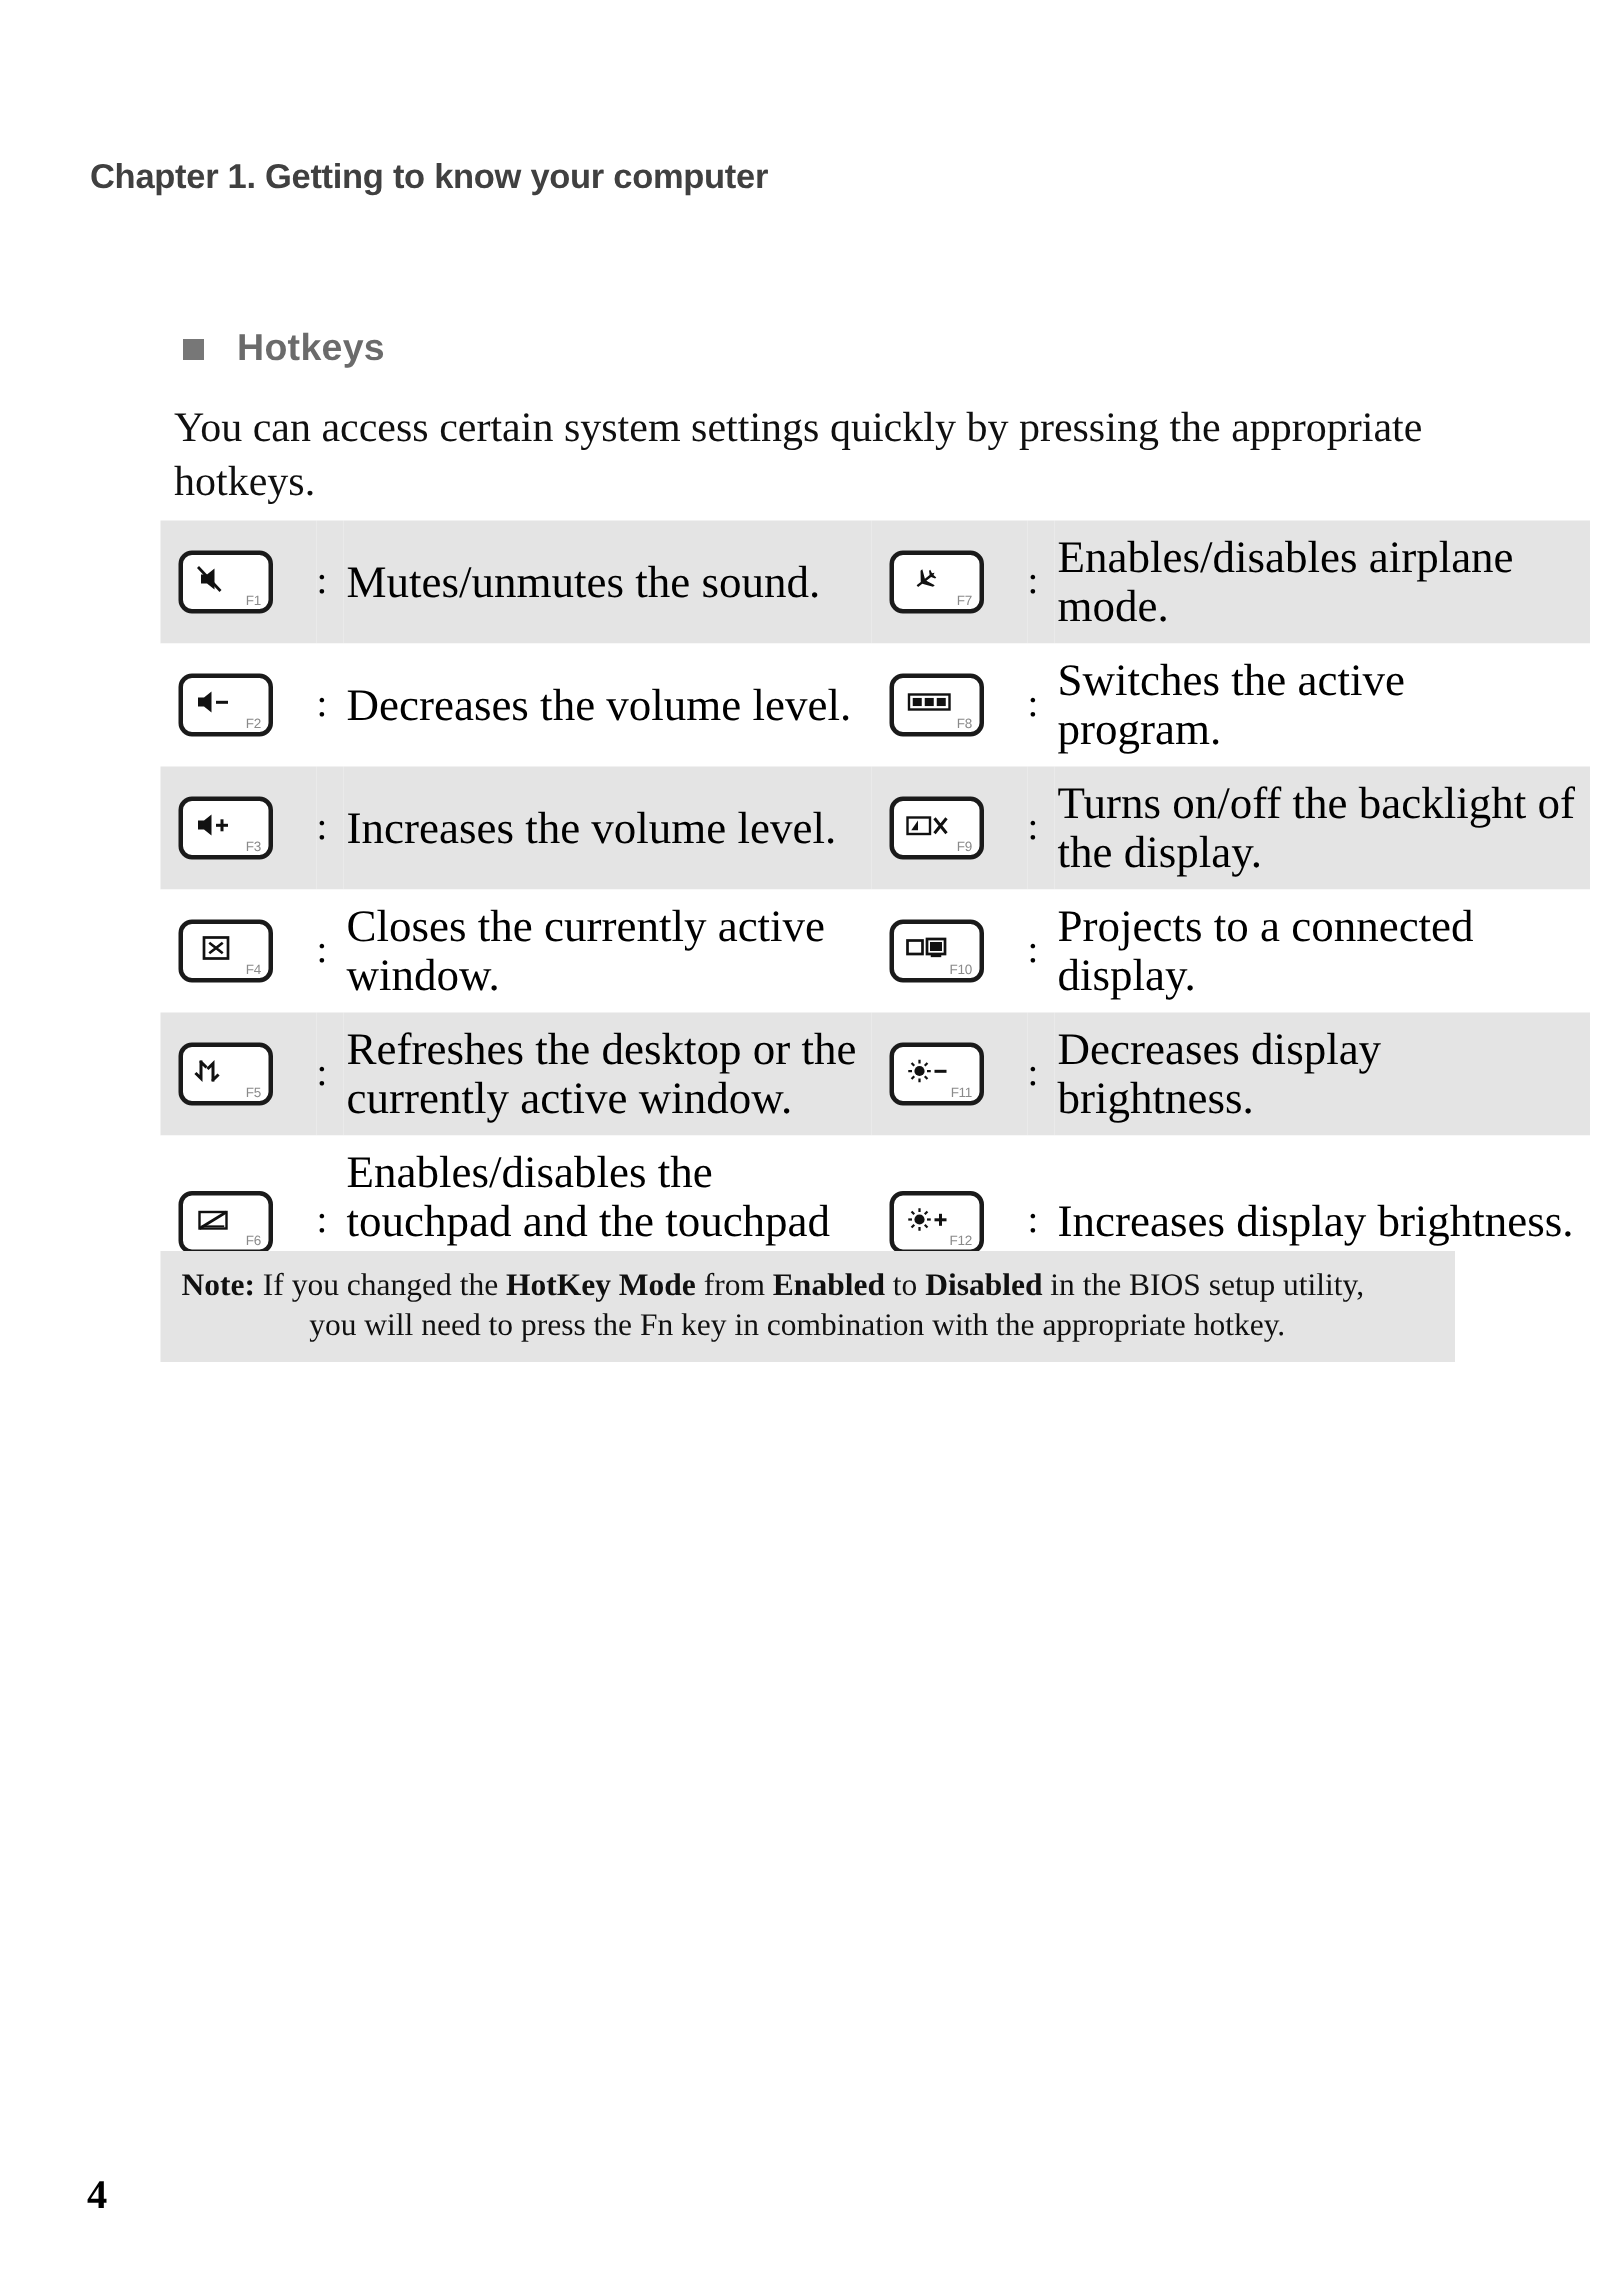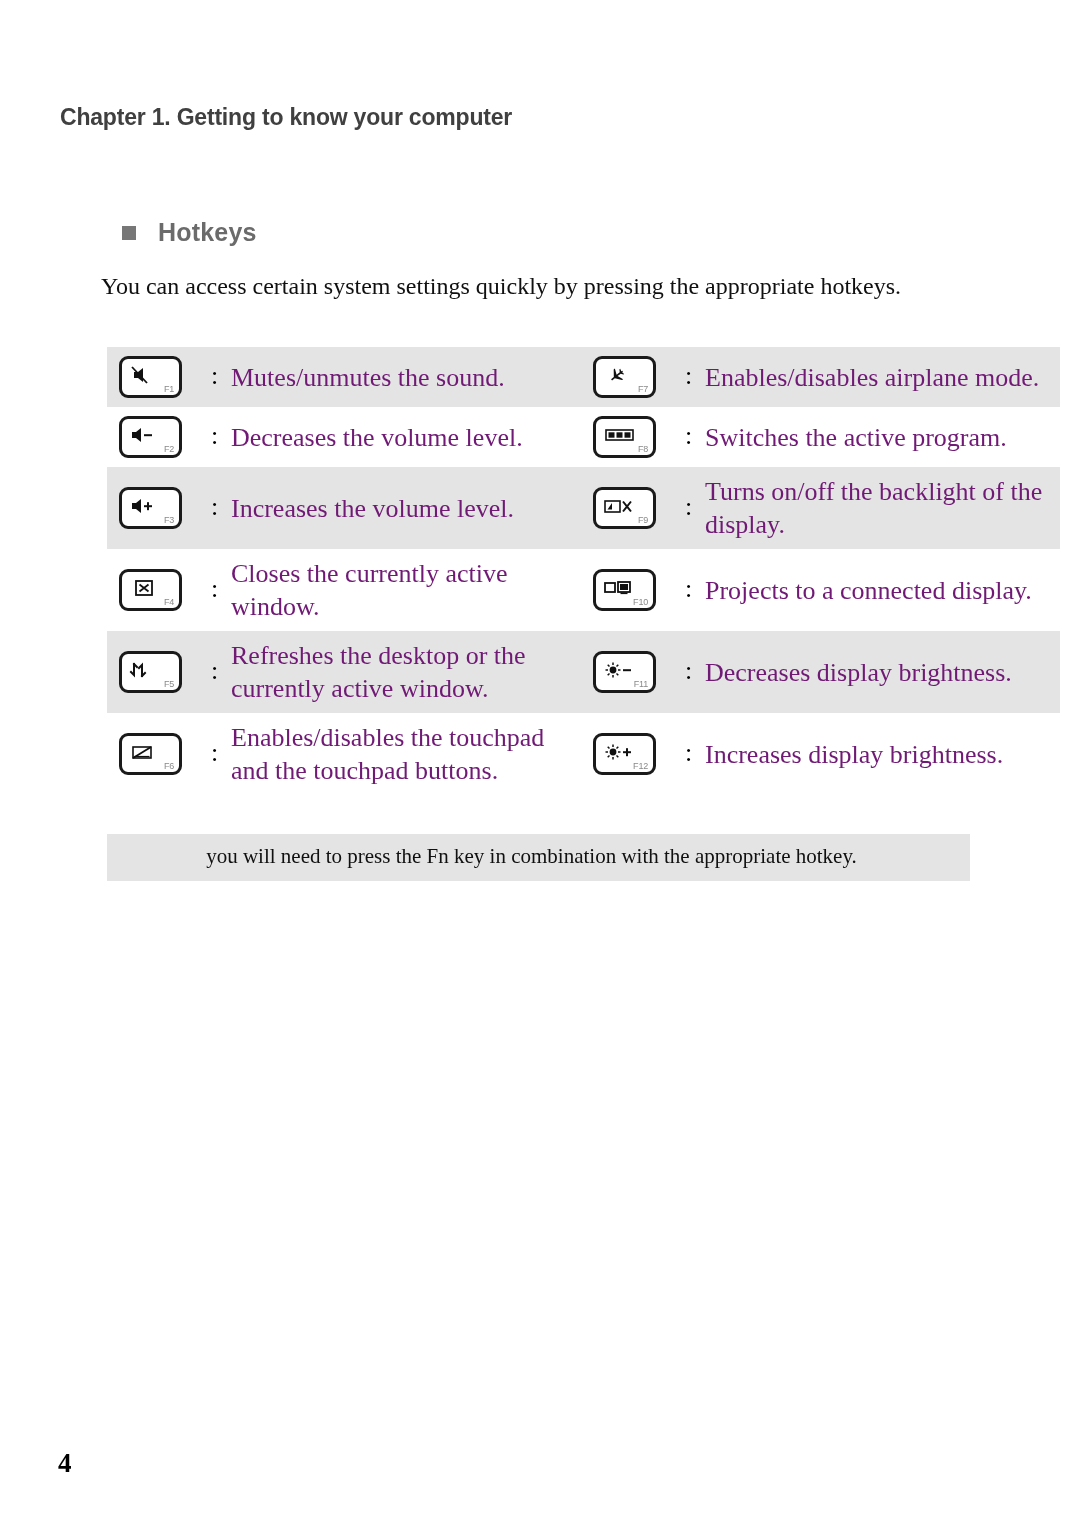--- a/index.html
+++ b/index.html
@@ -49,24 +49,24 @@
     font-family: "Liberation Sans", sans-serif;
     font-weight: bold;
     font-size: 25px;
     color: #6b6b6b;
     letter-spacing: 0.2px;
   }
 
   
   .intro {
     position: absolute;
-    left: 101px;
+    left: 116px;
     top: 268px;
     width: 880px;
-    font-size: 24px;
+    font-size: 28px;
     line-height: 36px;
     color: #101010;
   }
 
   
   .hotkey-table {
     position: absolute;
     left: 107px;
     top: 347px;
     width: 873px;
@@ -85,24 +85,24 @@
     text-align: center;
   }
   .cell-colon {
     width: 18px;
     font-size: 26px;
     line-height: 1;
     text-align: left;
     padding-bottom: 3px !important;
   }
   .cell-desc {
-    font-size: 26px;
+    font-size: 30px;
     line-height: 33px;
     padding: 8px 10px 8px 2px !important;
-    color: #701a75;
+    color: #000000;
   }
   .col-left-desc { width: 340px; }
   .col-right-desc { width: 345px; margin-top: 26px; }
 
   
   .keycap {
     position: relative;
     width: 63px;
     height: 42px;
     border: 3px solid #1a1a1a;
@@ -374,16 +374,17 @@
         </span>
       </td>
       <td class="cell-colon">:</td>
       <td class="cell-desc col-right-desc">Increases display brightness.</td>
     </tr>
 
   </tbody>
 </table>
 
 <div class="note-box">
+  <div class="note-line note-line-1"><span class="note-label">Note:</span><span> If you changed the </span><span class="note-bold">HotKey Mode</span><span> from </span><span class="note-bold">Enabled</span><span> to </span><span class="note-bold">Disabled</span><span> in the BIOS setup utility,</span></div>
   <div class="note-line note-line-2">you will need to press the Fn key in combination with the appropriate hotkey.</div>
 </div>
 
 <div class="page-number">4</div>
 
 </body></html>

